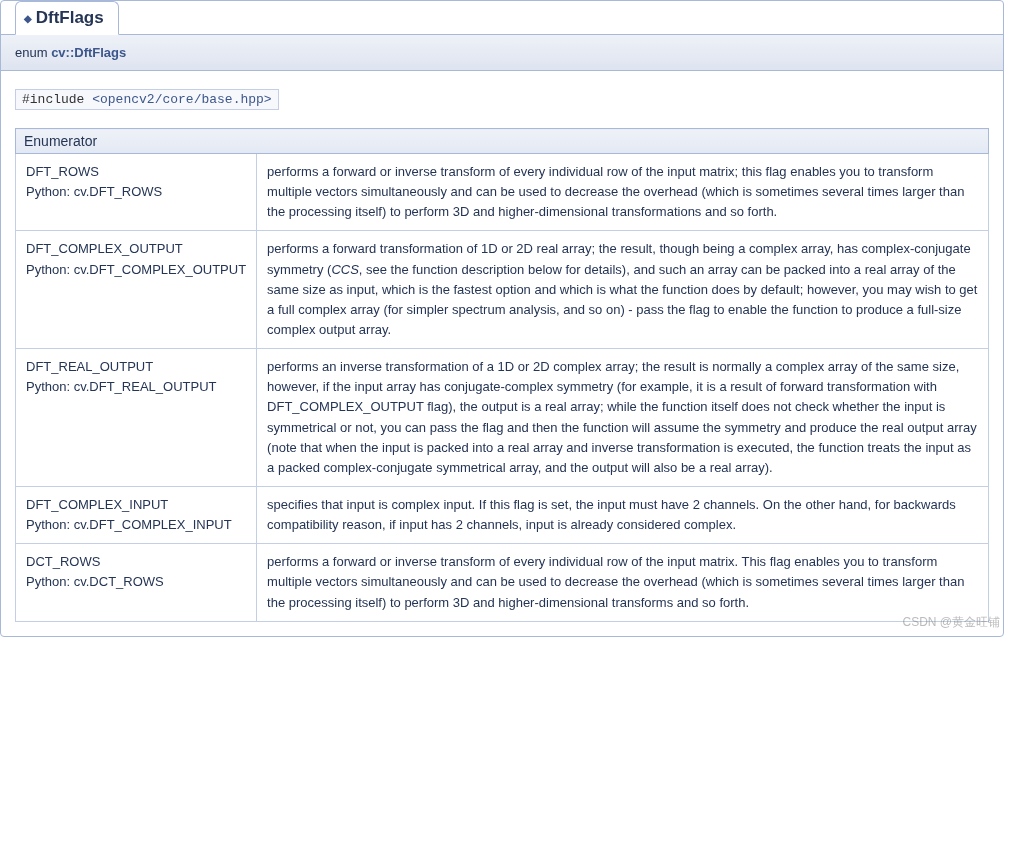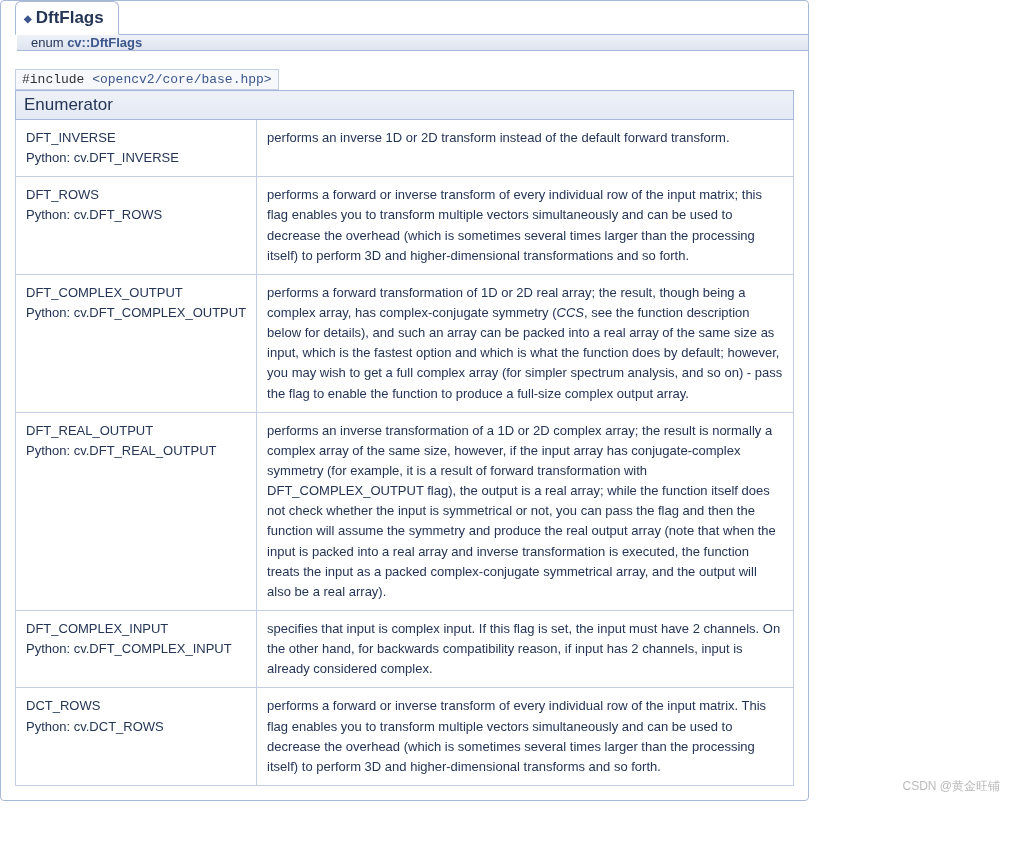--- a/index.html
+++ b/index.html
@@ -7,21 +7,21 @@
     padding: 0;
     font-family: "Lucida Grande", Verdana, Geneva, Arial, sans-serif;
     font-size: 13px;
     color: #253555;
     background: #fff;
   }
   .outer-box {
     border: 1px solid #A8B8D9;
     border-radius: 4px;
     margin: 0;
-    width: 809px;
+    width: 1004px;
     box-sizing: border-box;
   }
   .tab-bar {
     padding-left: 14px;
     padding-top: 0;
     margin-top: -1px;
   }
   .tab {
     display: inline-block;
     background: #fff;
@@ -39,55 +39,55 @@
   .tab .bullet {
     color: #3D578C;
     font-size: 10px;
     vertical-align: middle;
     margin-right: 4px;
   }
   .signature-bar {
     background: linear-gradient(to bottom, #eef1f7 0%, #dee4f0 100%);
     border-top: 1px solid #A8B8D9;
     border-bottom: 1px solid #A8B8D9;
-    padding: 0 14px;
+    padding: 10px 14px;
     font-size: 13px;
     color: #253555;
-    margin-left: 16px;
   }
   .signature-bar .sig-link {
     color: #3D578C;
     font-weight: bold;
   }
   .content-area {
     padding: 18px 14px 14px 14px;
   }
   .include-line {
     font-family: "Courier New", Courier, monospace;
     font-size: 13px;
     background: #f6f8fc;
     border: 1px solid #C4CFE5;
     display: inline-block;
     padding: 2px 6px;
+    margin-bottom: 18px;
   }
   .include-line .kw { color: #333; }
   .include-line .path { color: #3D578C; }
   .enum-table {
     width: 100%;
     border-collapse: collapse;
     border: 1px solid #A8B8D9;
   }
   .enum-table thead th {
     background: linear-gradient(to bottom, #eef1f7 0%, #e3e9f4 100%);
     border: 1px solid #A8B8D9;
     text-align: left;
     padding: 4px 8px;
     font-weight: normal;
     color: #253555;
-    font-size: 17px;
+    font-size: 14px;
   }
   .enum-table td {
     border: 1px solid #C4CFE5;
     padding: 8px 10px;
     vertical-align: top;
     line-height: 1.55;
     color: #253555;
   }
   .enum-table td.name-cell {
     white-space: nowrap;
@@ -136,27 +136,20 @@
 
     <table class="enum-table">
       <thead>
         <tr>
           <th colspan="2">Enumerator</th>
         </tr>
       </thead>
       <tbody>
         <tr>
           <td class="name-cell">
-            <span class="cname">DFT_INVERSE</span>
-            <span class="pyline"><span>Python: </span><span>cv.DFT_INVERSE</span></span>
-          </td>
-          <td class="desc-cell">performs an inverse 1D or 2D transform instead of the default forward transform.</td>
-        </tr>
-        <tr>
-          <td class="name-cell">
             <span class="cname">DFT_ROWS</span>
             <span class="pyline"><span>Python: </span><span>cv.DFT_ROWS</span></span>
           </td>
           <td class="desc-cell">performs a forward or inverse transform of every individual row of the input matrix; this flag enables you to transform multiple vectors simultaneously and can be used to decrease the overhead (which is sometimes several times larger than the processing itself) to perform 3D and higher-dimensional transformations and so forth.</td>
         </tr>
         <tr>
           <td class="name-cell">
             <span class="cname">DFT_COMPLEX_OUTPUT</span>
             <span class="pyline"><span>Python: </span><span>cv.DFT_COMPLEX_OUTPUT</span></span>
           </td>

